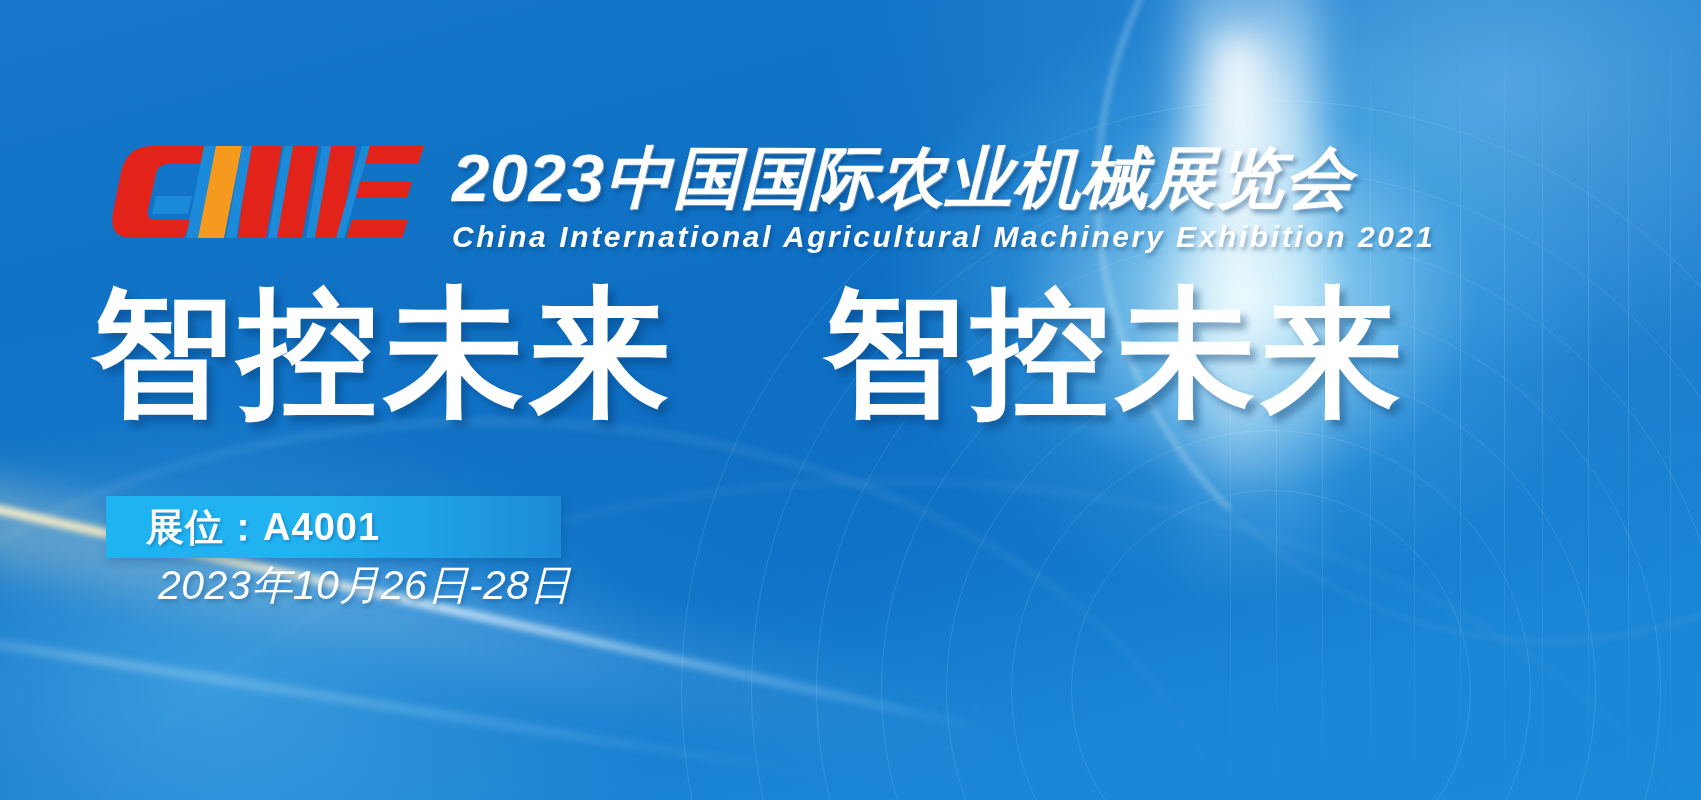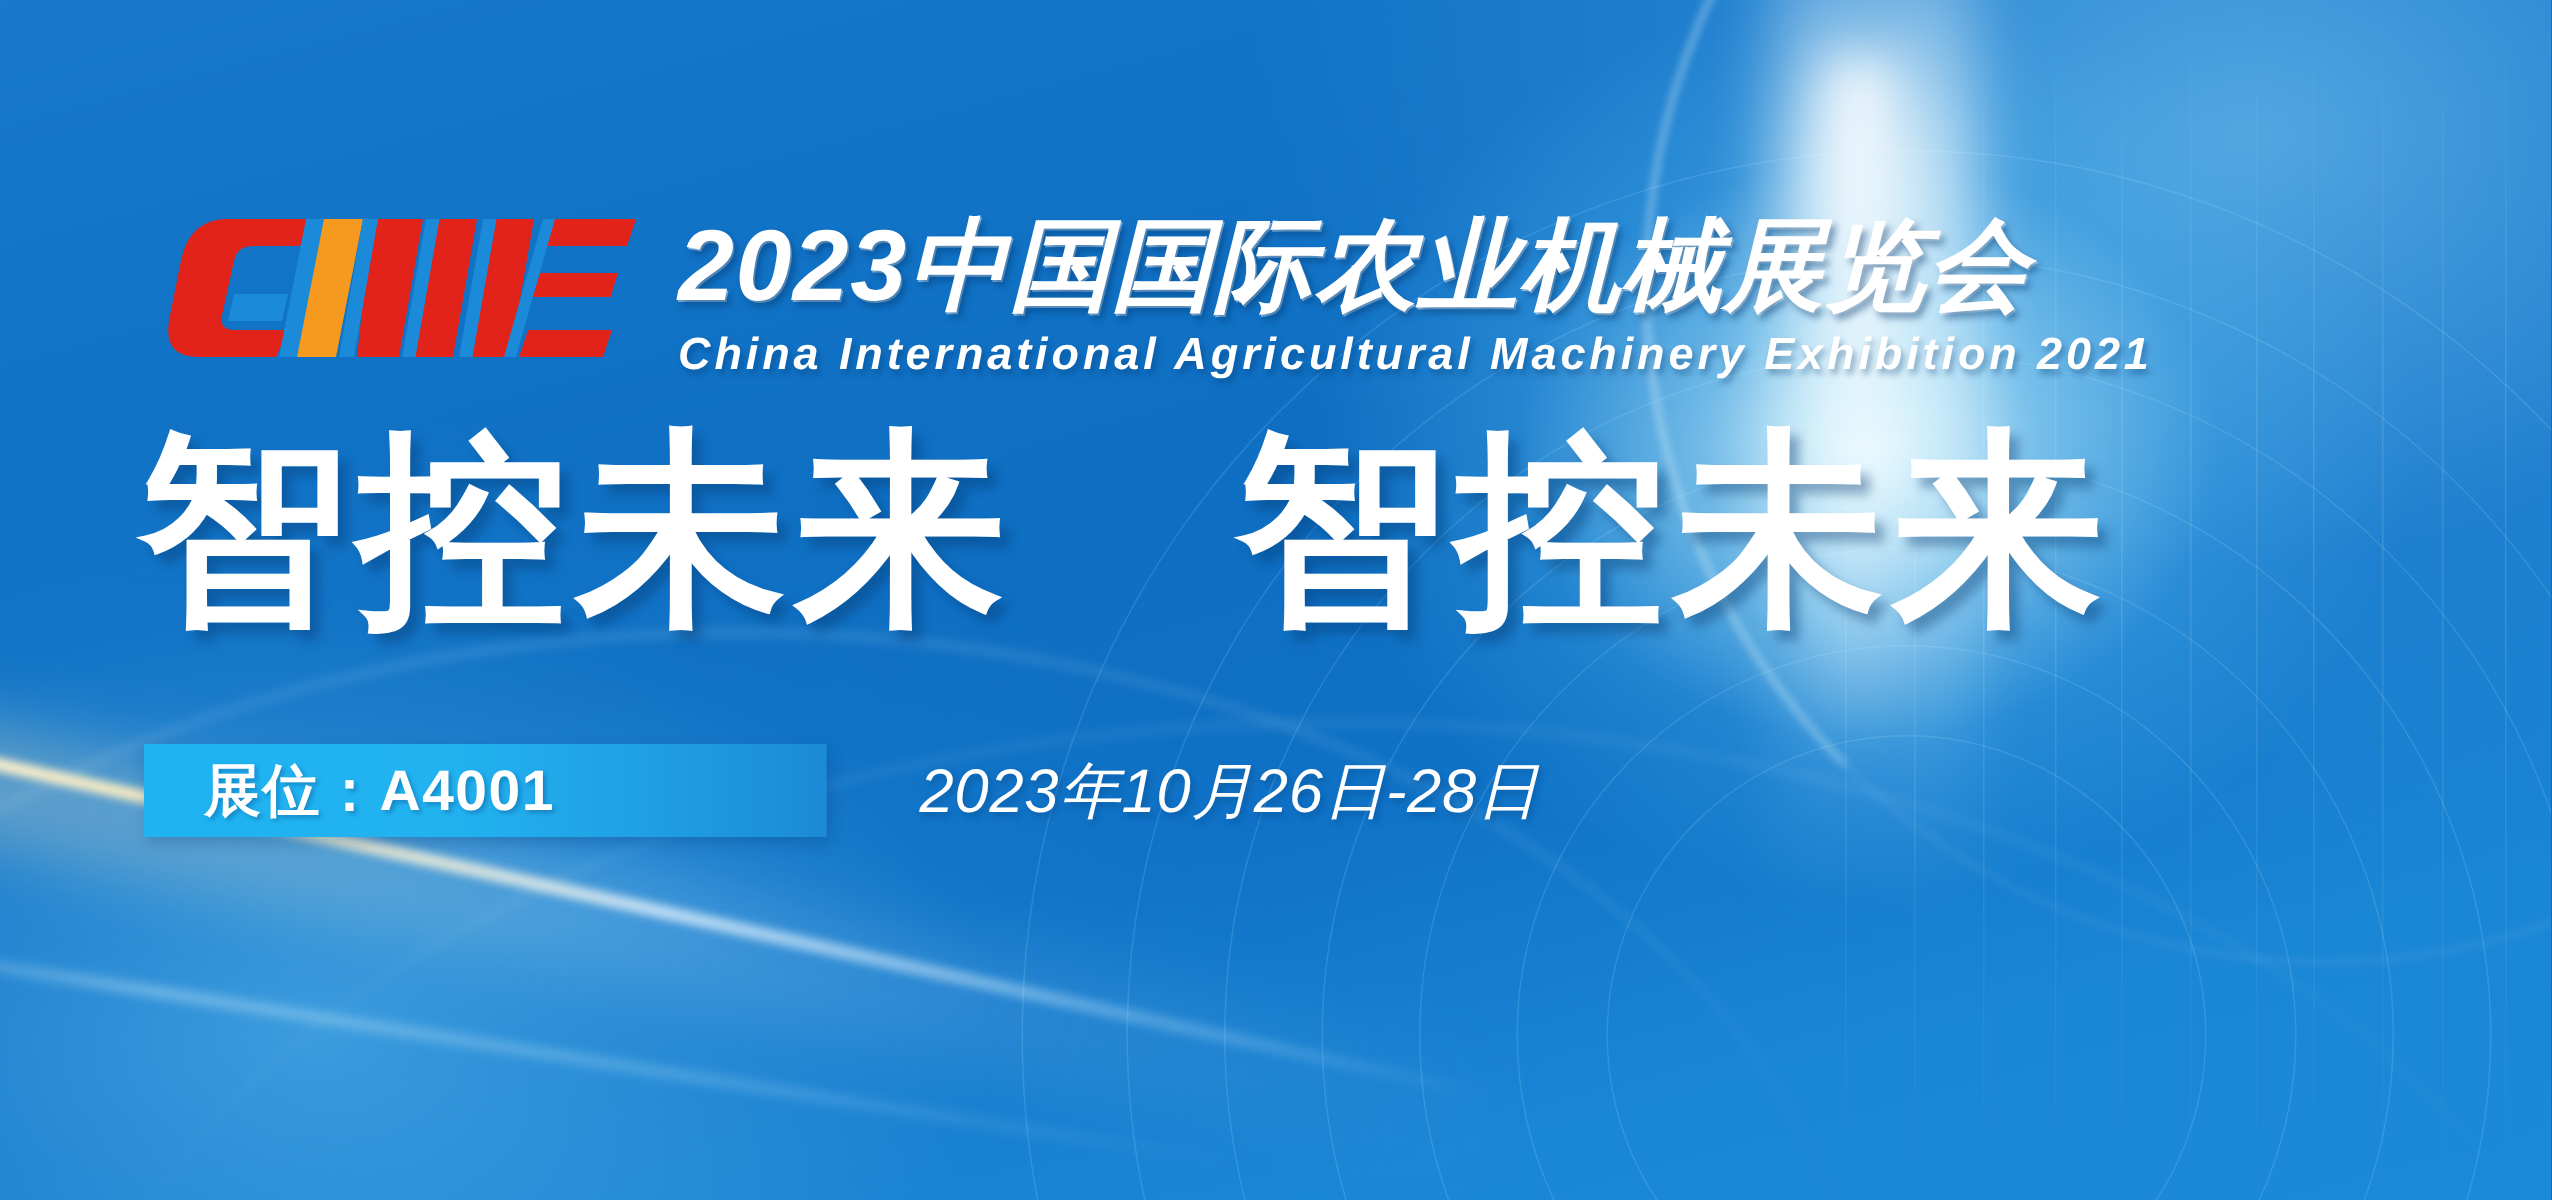--- a/index.html
+++ b/index.html
@@ -133,21 +133,21 @@
     font-weight:bold;
     color:#ffffff;
     letter-spacing:6px;
     line-height:1;
     white-space:nowrap;
     text-shadow:6px 7px 7px rgba(4,58,112,0.40);
   }
   .slogan .gap { display:inline-block; width:58px; }
 
   
-  .bottom-row { position:absolute; left:96px; top:496px; display:flex; align-items:center; }
+  .bottom-row { position:absolute; left:96px; top:496px; display:flex; align-items:center;flex-direction:column; }
 
   .booth-badge {
     width:455px; height:62px;
     background:linear-gradient(to right, #1fb3f2 0%, #22b2f0 46%, #1f9fe4 74%, #1c8ad6 100%);
     display:flex; align-items:center;
     padding-left:40px;
     box-shadow:2px 4px 9px rgba(4,55,110,0.25);
   }
   .booth-text {
     font-size:38px; font-weight:bold; color:#ffffff;

